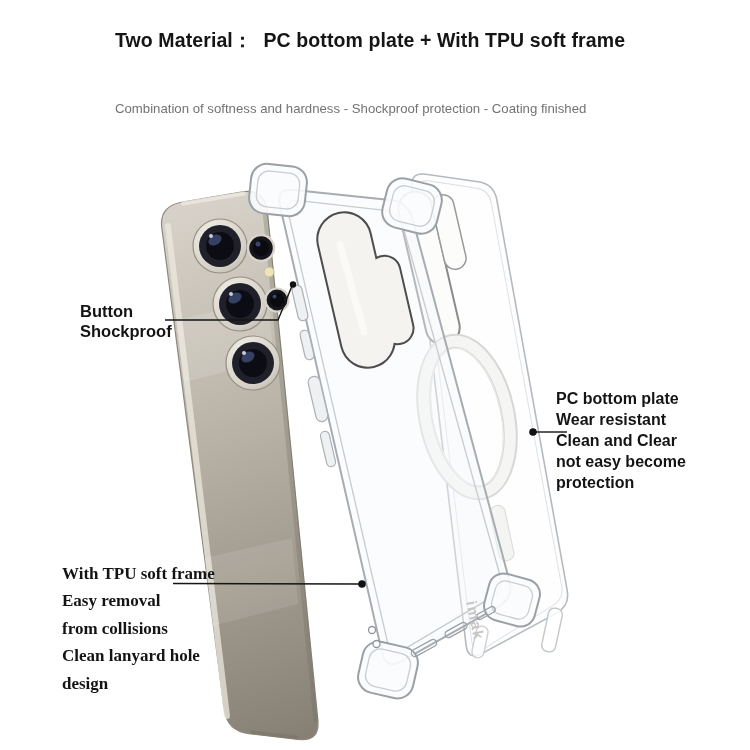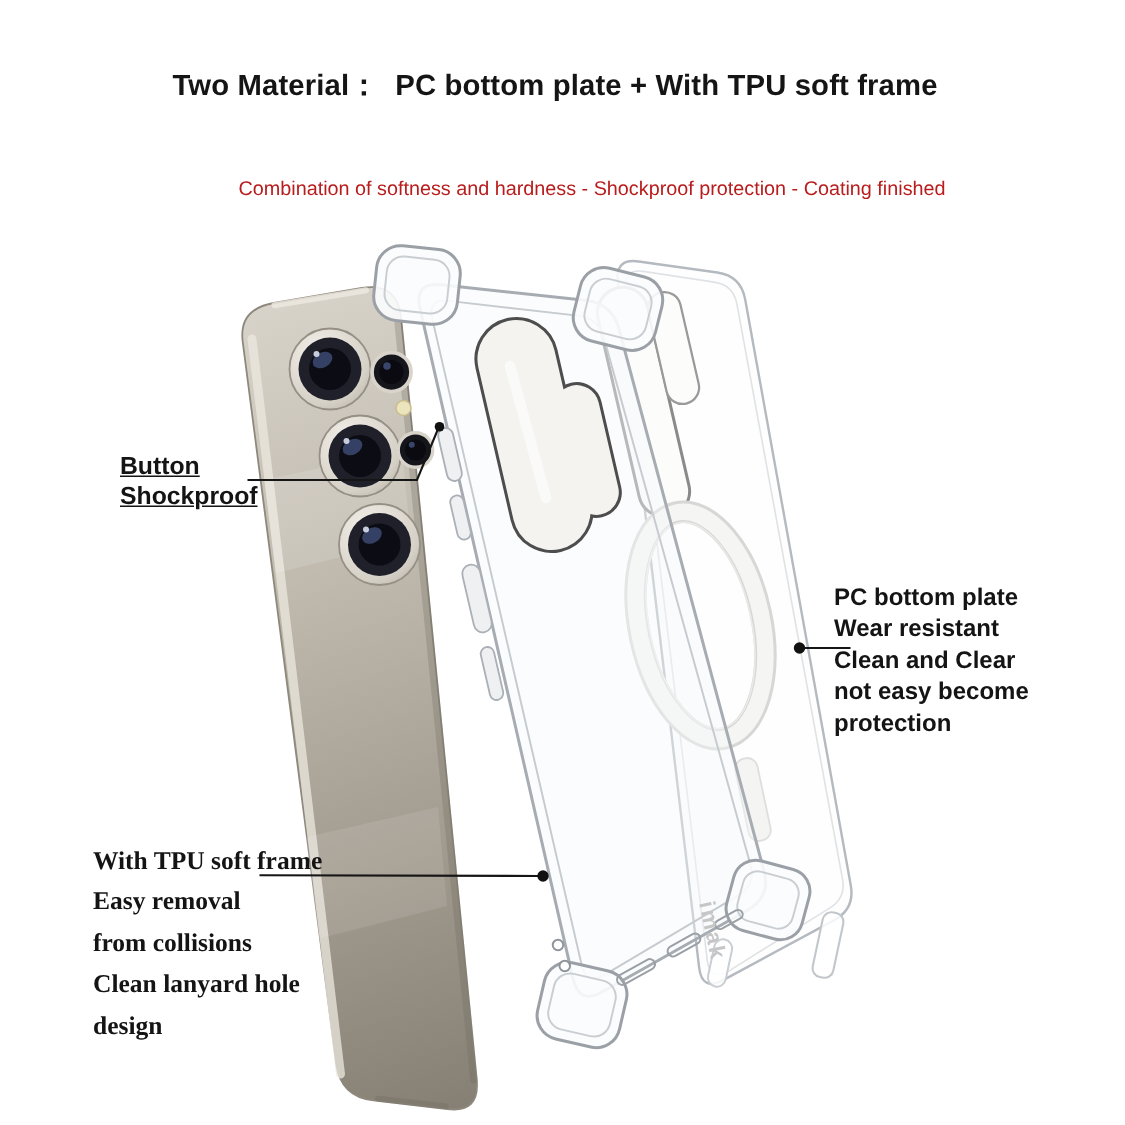--- a/index.html
+++ b/index.html
@@ -1,29 +1,29 @@
 <!DOCTYPE html>
 <html><head>
 <meta charset="utf-8">
 <style>
   html,body{margin:0;padding:0;background:#fff;}
   .stage{
     position:relative;width:750px;height:750px;background:#ffffff;overflow:hidden;
     font-family:"Liberation Sans","DejaVu Sans",sans-serif;
   }
   .scene{position:absolute;left:0;top:0;width:750px;height:750px;}
-  .header{position:absolute;left:115px;top:45px;}
+  .header{position:absolute;left:115px;top:28px;}
   .title{
     font-size:19.5px;font-weight:bold;color:#151515;letter-spacing:.1px;
     white-space:pre;line-height:24px;
   }
-  .subtitle{font-size:13.2px;color:#b91c1c;line-height:21.5px;white-space:pre;margin-top:3px;margin-left:44px;}
+  .subtitle{font-size:13.2px;color:#737373;line-height:21.5px;white-space:pre;margin-top:3px;}
   .callout{position:absolute;font-weight:bold;color:#141414;}
   .callout div{white-space:pre;}
-  .callout-button{left:80px;top:302px;font-size:16.5px;line-height:19.5px;text-decoration:underline;}
+  .callout-button{left:80px;top:302px;font-size:16.5px;line-height:19.5px;}
   .callout-pc{left:556px;top:388px;font-size:16px;line-height:21px;}
   .callout-tpu{left:62px;top:560px;font-size:17px;line-height:27.4px;font-family:Liberation Serif, serif;}
 </style>
 </head>
 <body>
 
 <div class="stage">
 
   <svg class="scene" viewBox="0 0 750 750">
     <defs>

